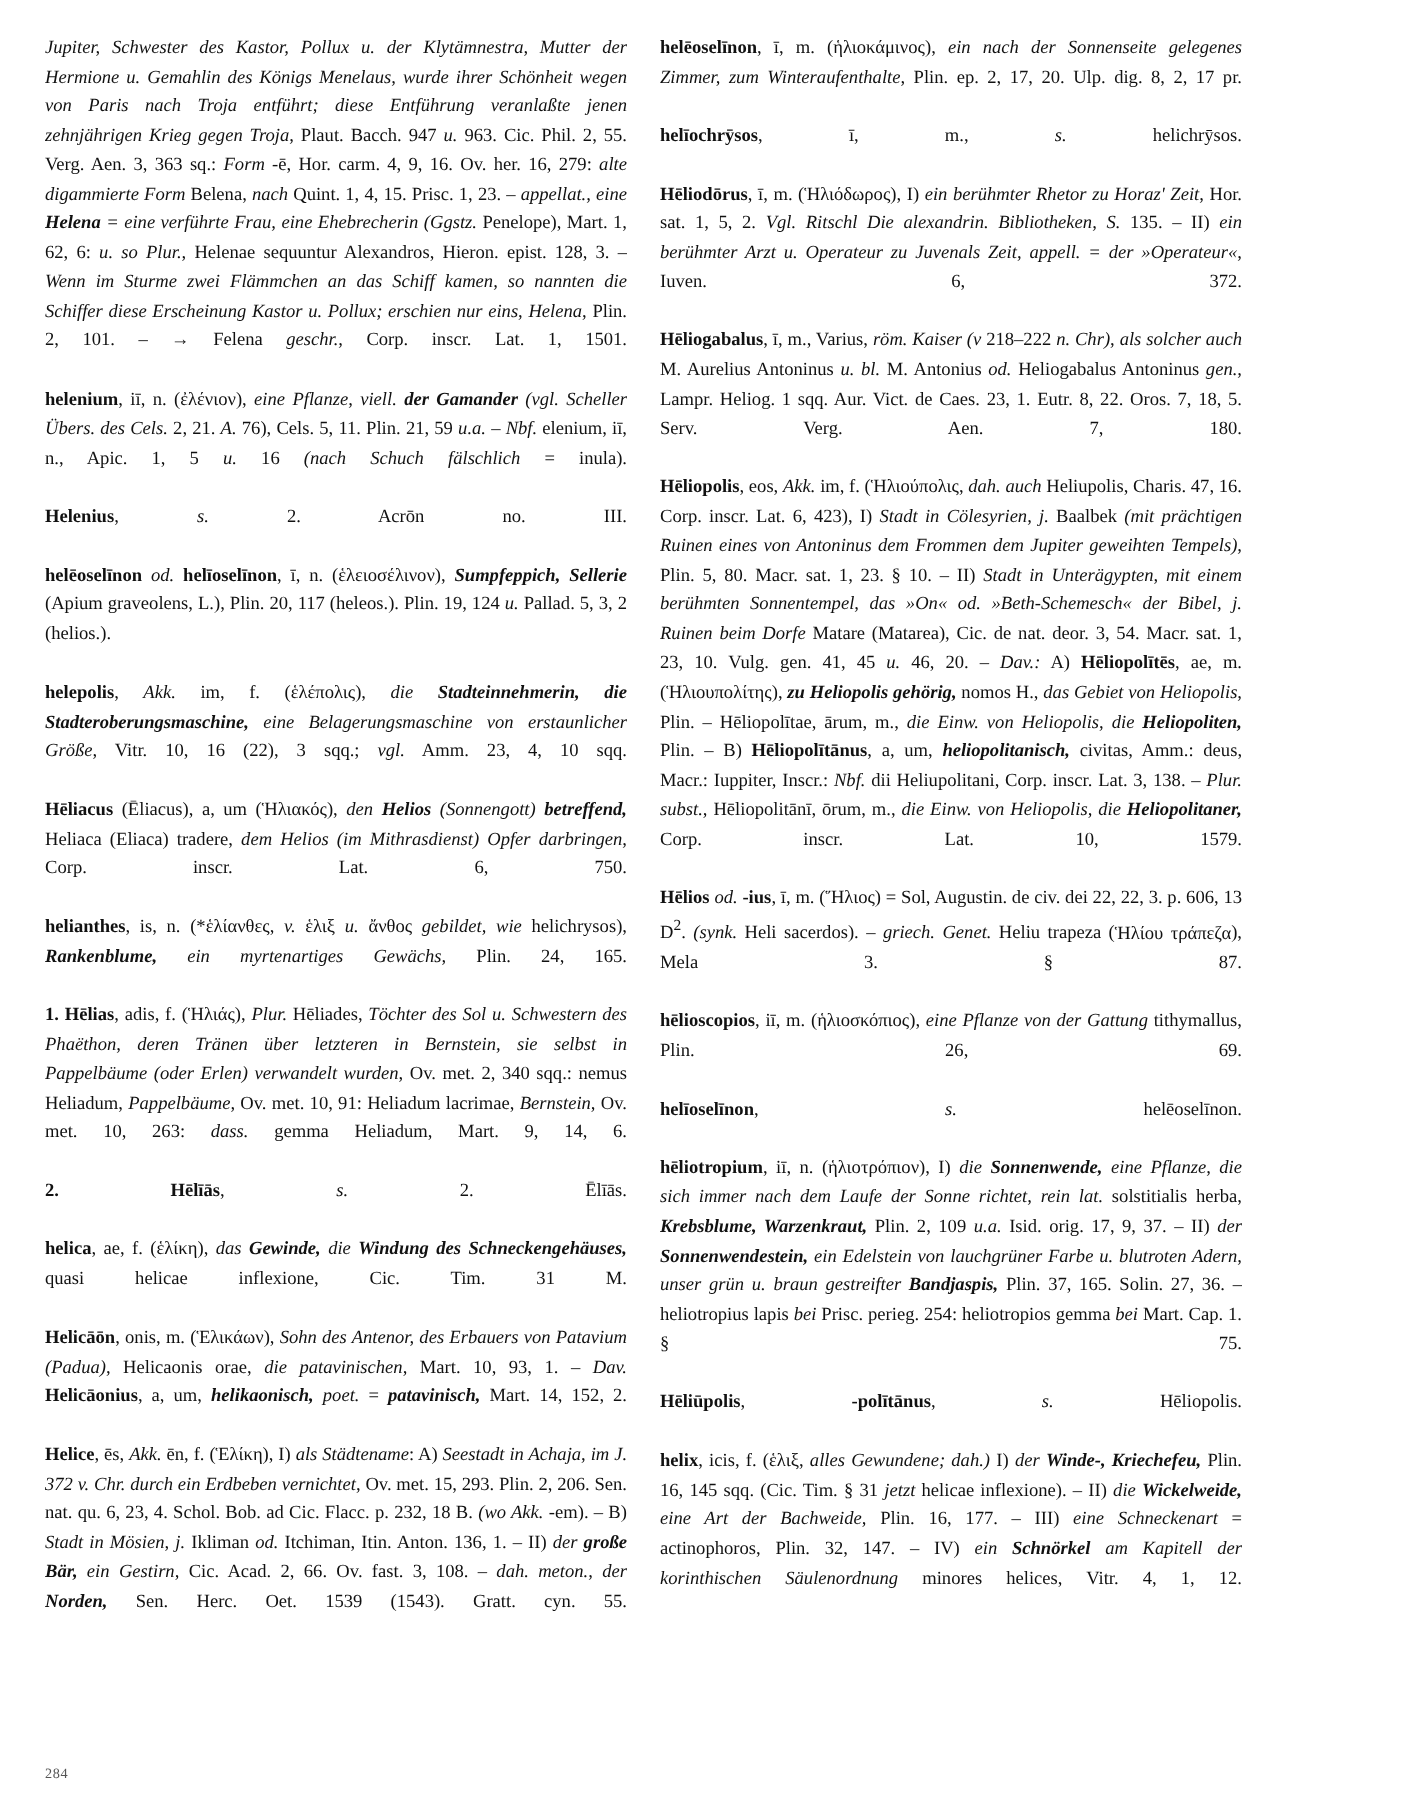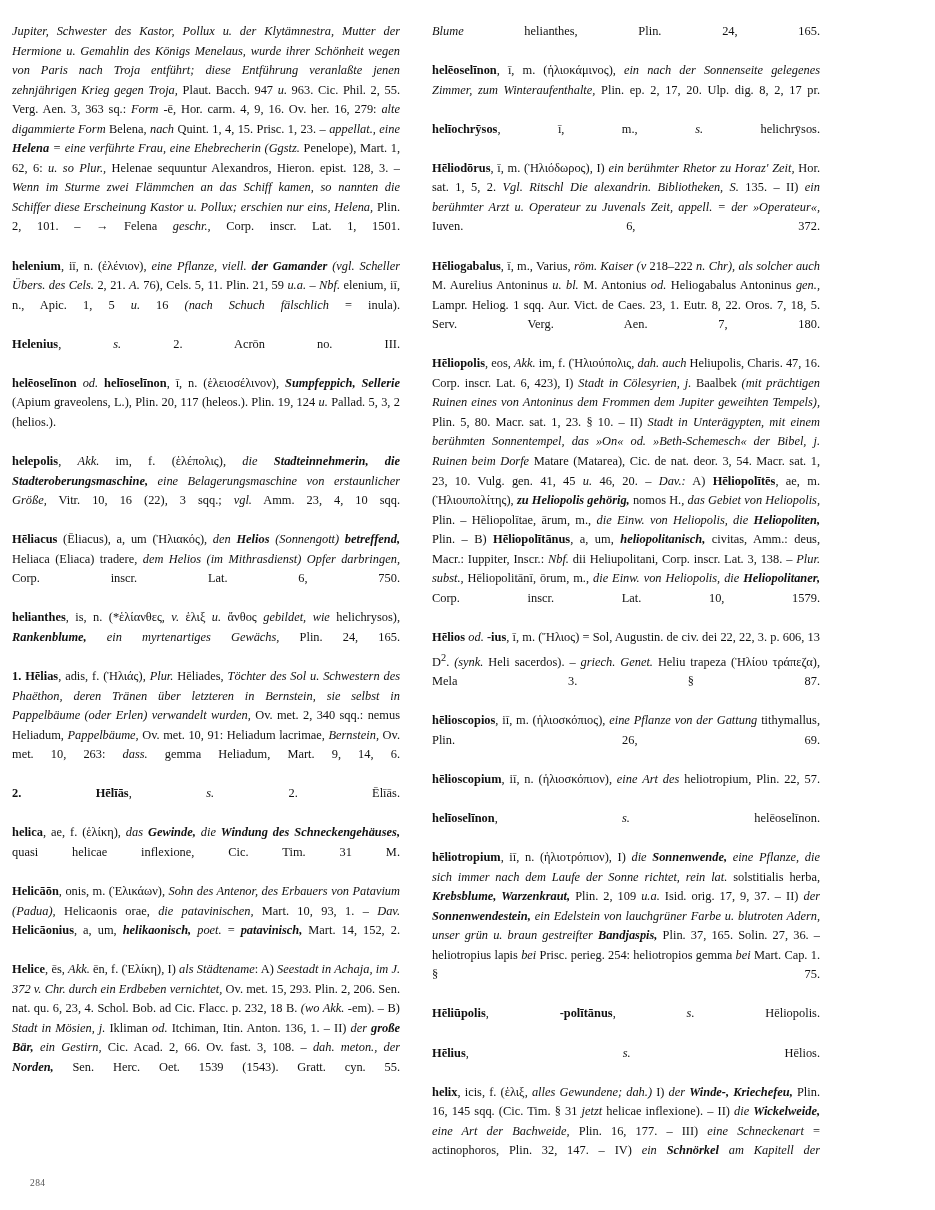--- a/index.html
+++ b/index.html
@@ -16,26 +16,26 @@
     overflow: hidden;
   }
   #page {
     position: absolute;
     left: 0; top: 0;
     width: 935px;
     height: 1210px;
   }
   .columns {
     position: absolute;
-    left: 12px;
+    left: 30px;
     top: 22px;
     width: 878px;
     height: 1140px;
     display: flex;
-    gap: 32px;
+    gap: 22px;
   }
   .col {
     width: 388px;
     font-size: 12.4px;
     line-height: 19.55px;
     text-align: justify;
     text-justify: inter-word;
     -webkit-hyphens: none;
     hyphens: none;
     overflow: hidden;
@@ -100,33 +100,30 @@
         <p class="entry"><b class="lemma">helepolis</b>, <i class="g">Akk.</i> im, f. (<span class="gr">ἑλέπολις</span>), <i class="g">die <b class="bi">Stadteinnehmerin, die Stadteroberungsmaschine,</b> eine Belagerungsmaschine von erstaunlicher Größe,</i> Vitr. 10, 16 (22), 3 sqq.; <i class="g">vgl.</i> Amm. 23, 4, 10 sqq.</p>
         <p class="entry"><b class="lemma">Hēliacus</b> (Ēliacus), a, um (<span class="gr">Ἡλιακός</span>), <i class="g">den <b class="bi">Helios</b> (Sonnengott) <b class="bi">betreffend,</b></i> Heliaca (Eliaca) tradere, <i class="g">dem Helios (im Mithrasdienst) Opfer darbringen,</i> Corp. inscr. Lat. 6, 750.</p>
         <p class="entry"><b class="lemma">helianthes</b>, is, n. (*<span class="gr">ἑλίανθες</span>, <i class="g">v.</i> <span class="gr">ἑλιξ</span> <i class="g">u.</i> <span class="gr">ἄνθος</span> <i class="g">gebildet, wie</i> helichrysos), <b class="bi">Rankenblume,</b> <i class="g">ein myrtenartiges Gewächs,</i> Plin. 24, 165.</p>
         <p class="entry"><b class="lemma">1. Hēlias</b>, adis, f. (<span class="gr">Ἡλιάς</span>), <i class="g">Plur.</i> Hēliades, <i class="g">Töchter des Sol u. Schwestern des Phaëthon, deren Tränen über letzteren in Bernstein, sie selbst in Pappelbäume (oder Erlen) verwandelt wurden,</i> Ov. met. 2, 340 sqq.: nemus Heliadum, <i class="g">Pappelbäume,</i> Ov. met. 10, 91: Heliadum lacrimae, <i class="g">Bernstein,</i> Ov. met. 10, 263: <i class="g">dass.</i> gemma Heliadum, Mart. 9, 14, 6.</p>
         <p class="entry"><b class="lemma">2. Hēlīās</b>, <i class="g">s.</i> 2. Ēlīās.</p>
         <p class="entry"><b class="lemma">helica</b>, ae, f. (<span class="gr">ἑλίκη</span>), <i class="g">das <b class="bi">Gewinde,</b> die <b class="bi">Windung des Schneckengehäuses,</b></i> quasi helicae inflexione, Cic. Tim. 31 M.</p>
         <p class="entry"><b class="lemma">Helicāōn</b>, onis, m. (<span class="gr">Ἑλικάων</span>), <i class="g">Sohn des Antenor, des Erbauers von Patavium (Padua),</i> Helicaonis orae, <i class="g">die patavinischen,</i> Mart. 10, 93, 1. – <i class="g">Dav.</i> <b class="lemma">Helicāonius</b>, a, um, <b class="bi">helikaonisch,</b> <i class="g">poet.</i> = <b class="bi">patavinisch,</b> Mart. 14, 152, 2.</p>
         <p class="entry"><b class="lemma">Helice</b>, ēs, <i class="g">Akk.</i> ēn, f. (<span class="gr">Ἑλίκη</span>), I) <i class="g">als Städtename</i>: A) <i class="g">Seestadt in Achaja, im J. 372 v. Chr. durch ein Erdbeben vernichtet,</i> Ov. met. 15, 293. Plin. 2, 206. Sen. nat. qu. 6, 23, 4. Schol. Bob. ad Cic. Flacc. p. 232, 18 B. <i class="g">(wo Akk.</i> -em). – B) <i class="g">Stadt in Mösien, j.</i> Ikliman <i class="g">od.</i> Itchiman, Itin. Anton. 136, 1. – II) <i class="g">der <b class="bi">große Bär,</b> ein Gestirn,</i> Cic. Acad. 2, 66. Ov. fast. 3, 108. – <i class="g">dah. meton., der <b class="bi">Norden,</b></i> Sen. Herc. Oet. 1539 (1543). Gratt. cyn. 55.</p>
       </div>
     <div class="col" id="col-right">
-        <p class="entry cont"><i class="g">Blume</i> helianthes, Plin. 24, 165.</p>
         <p class="entry"><b class="lemma">helēoselīnon</b>, ī, m. (<span class="gr">ἡλιοκάμινος</span>), <i class="g">ein nach der Sonnenseite gelegenes Zimmer, zum Winteraufenthalte,</i> Plin. ep. 2, 17, 20. Ulp. dig. 8, 2, 17 pr.</p>
         <p class="entry"><b class="lemma">helīochrȳsos</b>, ī, m., <i class="g">s.</i> helichrȳsos.</p>
         <p class="entry"><b class="lemma">Hēliodōrus</b>, ī, m. (<span class="gr">Ἡλιόδωρος</span>), I) <i class="g">ein berühmter Rhetor zu Horaz' Zeit,</i> Hor. sat. 1, 5, 2. <i class="g">Vgl. Ritschl Die alexandrin. Bibliotheken, S.</i> 135. – II) <i class="g">ein berühmter Arzt u. Operateur zu Juvenals Zeit, appell. = der »Operateur«,</i> Iuven. 6, 372.</p>
         <p class="entry"><b class="lemma">Hēliogabalus</b>, ī, m., Varius, <i class="g">röm. Kaiser (v</i> 218–222 <i class="g">n. Chr),</i> <i class="g">als solcher auch</i> M. Aurelius Antoninus <i class="g">u. bl.</i> M. Antonius <i class="g">od.</i> Heliogabalus Antoninus <i class="g">gen.,</i> Lampr. Heliog. 1 sqq. Aur. Vict. de Caes. 23, 1. Eutr. 8, 22. Oros. 7, 18, 5. Serv. Verg. Aen. 7, 180.</p>
         <p class="entry"><b class="lemma">Hēliopolis</b>, eos, <i class="g">Akk.</i> im, f. (<span class="gr">Ἡλιούπολις</span>, <i class="g">dah. auch</i> Heliupolis, Charis. 47, 16. Corp. inscr. Lat. 6, 423), I) <i class="g">Stadt in Cölesyrien, j.</i> Baalbek <i class="g">(mit prächtigen Ruinen eines von Antoninus dem Frommen dem Jupiter geweihten Tempels),</i> Plin. 5, 80. Macr. sat. 1, 23. § 10. – II) <i class="g">Stadt in Unterägypten, mit einem berühmten Sonnentempel, das »On« od. »Beth-Schemesch« der Bibel, j. Ruinen beim Dorfe</i> Matare (Matarea), Cic. de nat. deor. 3, 54. Macr. sat. 1, 23, 10. Vulg. gen. 41, 45 <i class="g">u.</i> 46, 20. – <i class="g">Dav.:</i> A) <b class="lemma">Hēliopolītēs</b>, ae, m. (<span class="gr">Ἡλιουπολίτης</span>), <b class="bi">zu Heliopolis gehörig,</b> nomos H., <i class="g">das Gebiet von Heliopolis,</i> Plin. – Hēliopolītae, ārum, m., <i class="g">die Einw. von Heliopolis, die <b class="bi">Heliopoliten,</b></i> Plin. – B) <b class="lemma">Hēliopolītānus</b>, a, um, <b class="bi">heliopolitanisch,</b> civitas, Amm.: deus, Macr.: Iuppiter, Inscr.: <i class="g">Nbf.</i> dii Heliupolitani, Corp. inscr. Lat. 3, 138. – <i class="g">Plur. subst.,</i> Hēliopolitānī, ōrum, m., <i class="g">die Einw. von Heliopolis, die <b class="bi">Heliopolitaner,</b></i> Corp. inscr. Lat. 10, 1579.</p>
         <p class="entry"><b class="lemma">Hēlios</b> <i class="g">od.</i> <b class="lemma">-ius</b>, ī, m. (<span class="gr">Ἥλιος</span>) = Sol, Augustin. de civ. dei 22, 22, 3. p. 606, 13 D<sup>2</sup>. <i class="g">(synk.</i> Heli sacerdos). – <i class="g">griech. Genet.</i> Heliu trapeza (<span class="gr">Ἡλίου τράπεζα</span>), Mela 3. § 87.</p>
         <p class="entry"><b class="lemma">hēlioscopios</b>, iī, m. (<span class="gr">ἡλιοσκόπιος</span>), <i class="g">eine Pflanze von der Gattung</i> tithymallus, Plin. 26, 69.</p>
-        <p class="entry"><b class="lemma">hēlioscopium</b>, iī, n. (<span class="gr">ἡλιοσκόπιον</span>), <i class="g">eine Art des</i> heliotropium, Plin. 22, 57.</p>
         <p class="entry"><b class="lemma">helīoselīnon</b>, <i class="g">s.</i> helēoselīnon.</p>
         <p class="entry"><b class="lemma">hēliotropium</b>, iī, n. (<span class="gr">ἡλιοτρόπιον</span>), I) <i class="g">die <b class="bi">Sonnenwende,</b> eine Pflanze, die sich immer nach dem Laufe der Sonne richtet, rein lat.</i> solstitialis herba, <b class="bi">Krebsblume, Warzenkraut,</b> Plin. 2, 109 <i class="g">u.a.</i> Isid. orig. 17, 9, 37. – II) <i class="g">der <b class="bi">Sonnenwendestein,</b> ein Edelstein von lauchgrüner Farbe u. blutroten Adern, unser grün u. braun gestreifter <b class="bi">Bandjaspis,</b></i> Plin. 37, 165. Solin. 27, 36. – heliotropius lapis <i class="g">bei</i> Prisc. perieg. 254: heliotropios gemma <i class="g">bei</i> Mart. Cap. 1. § 75.</p>
         <p class="entry"><b class="lemma">Hēliūpolis</b>, <b class="lemma">-polītānus</b>, <i class="g">s.</i> Hēliopolis.</p>
-        <p class="entry"><b class="lemma">Hēlius</b>, <i class="g">s.</i> Hēlios.</p>
         <p class="entry"><b class="lemma">helix</b>, icis, f. (<span class="gr">ἑλιξ</span>, <i class="g">alles Gewundene; dah.)</i> I) <i class="g">der <b class="bi">Winde-, Kriechefeu,</b></i> Plin. 16, 145 sqq. (Cic. Tim. § 31 <i class="g">jetzt</i> helicae inflexione). – II) <i class="g">die <b class="bi">Wickelweide,</b> eine Art der Bachweide,</i> Plin. 16, 177. – III) <i class="g">eine Schneckenart</i> = actinophoros, Plin. 32, 147. – IV) <i class="g">ein <b class="bi">Schnörkel</b> am Kapitell der korinthischen Säulenordnung</i> minores helices, Vitr. 4, 1, 12.</p>
       </div>
 
   </div>
 
   <div class="pagenum">284</div>
 
 </div>
 
 </body></html>

